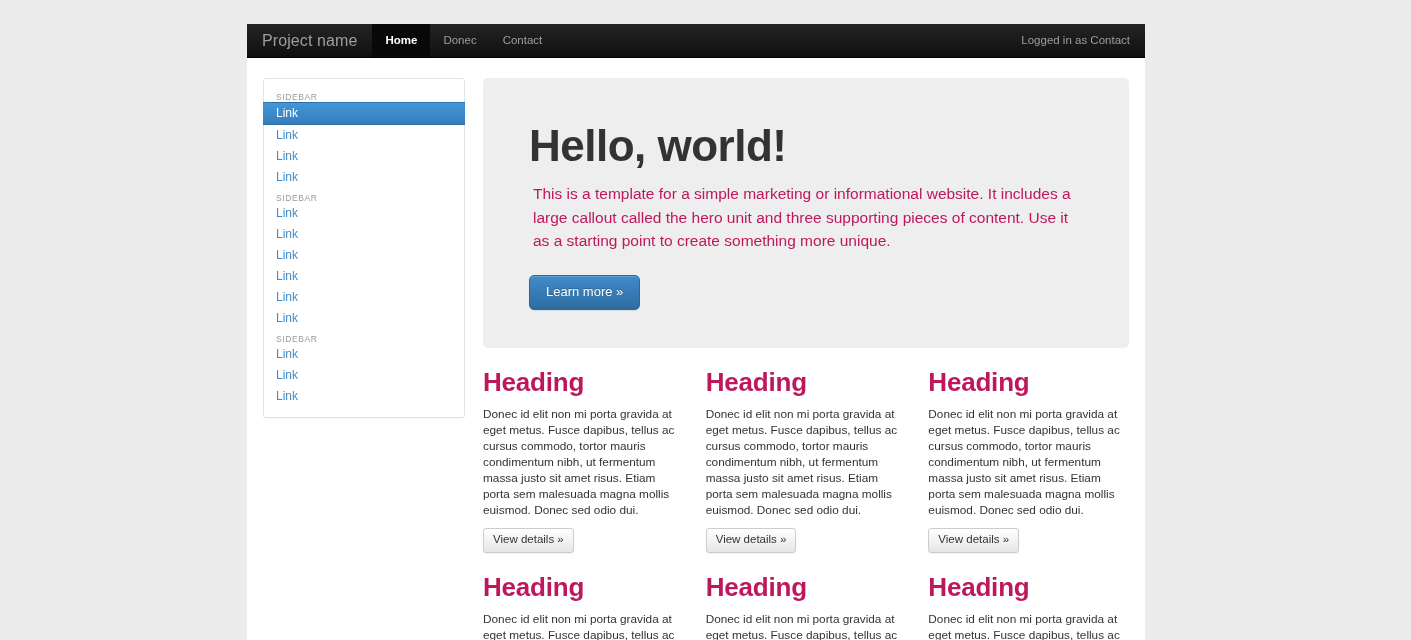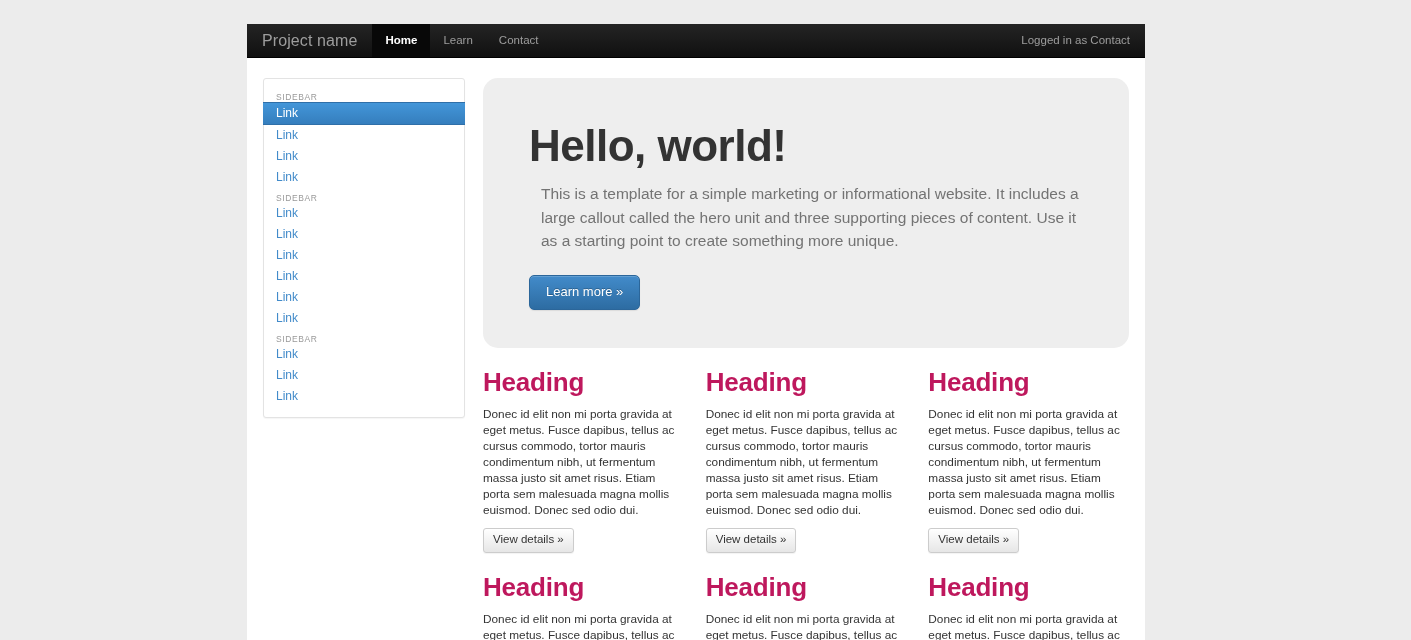--- a/index.html
+++ b/index.html
@@ -114,38 +114,38 @@
 
   
   .main-col {
     flex: 1 1 auto;
     padding-left: 18px;
     min-width: 0;
   }
 
   .jumbotron {
     background: #eeeeee;
-    border-radius: 15px;
+    border-radius: 5px;
     padding: 44px 46px 40px 46px;
     box-sizing: border-box;
     height: 270px;
   }
   .jumbotron h1 {
     margin: 0 0 12px 0;
     font-size: 44px;
     line-height: 1.1;
     font-weight: bold;
     color: #333333;
     letter-spacing: -0.5px;
   }
   .jumbotron p {
-    margin: 0 0 22px 12px;
+    margin: 0 0 22px 4px;
     font-size: 15.5px;
     line-height: 23.5px;
-    color: #737373;
+    color: #be185d;
     font-weight: normal;
   }
   .btn-primary {
     display: inline-block;
     background: #3c8dcd;
     background: linear-gradient(to bottom, #428bca 0%, #2d6ca2 100%);
     border: 1px solid #2b669a;
     border-radius: 5px;
     color: #ffffff;
     font-size: 13px;
@@ -199,21 +199,21 @@
 </style>
 </head>
 <body>
 
 <div id="viewport">
 
   <div class="navbar">
     <div class="navbar-brand">Project name</div>
     <div class="nav-links">
       <div class="nav-item active">Home</div>
-      <div class="nav-item">Learn</div>
+      <div class="nav-item">Donec</div>
       <div class="nav-item">Contact</div>
     </div>
     <div class="navbar-right">Logged in as Contact</div>
   </div>
 
   <div class="page-wrap">
 
     <div class="sidebar-panel">
 
       <div class="sidebar-header">Sidebar</div>

